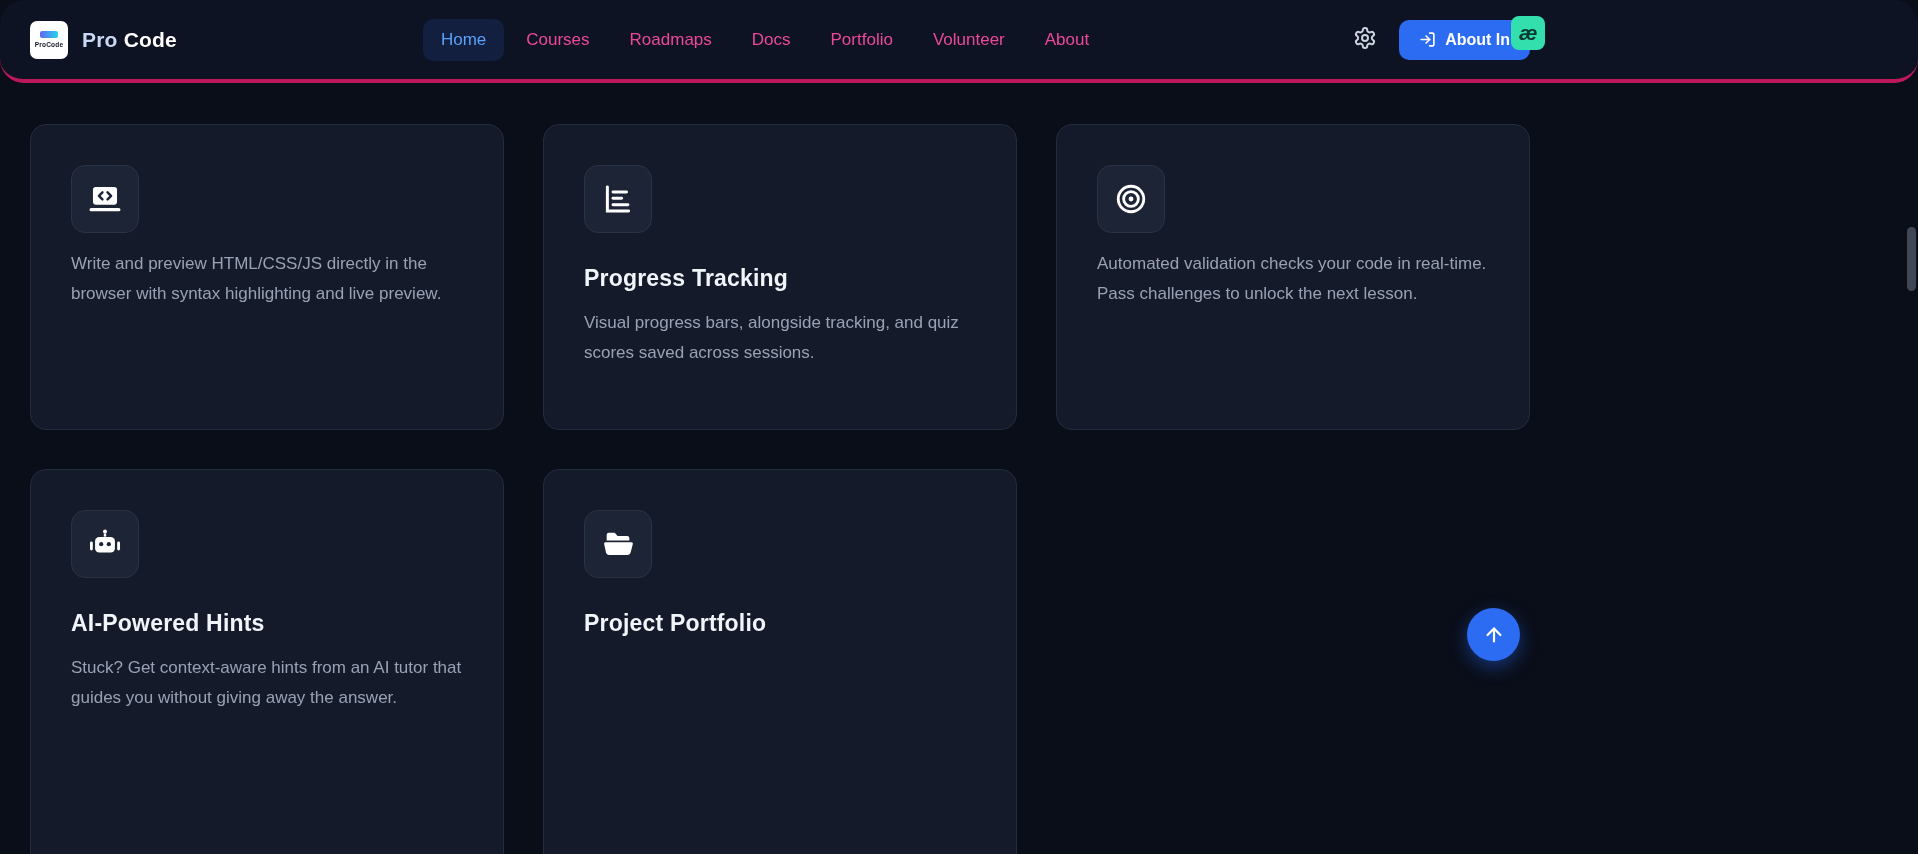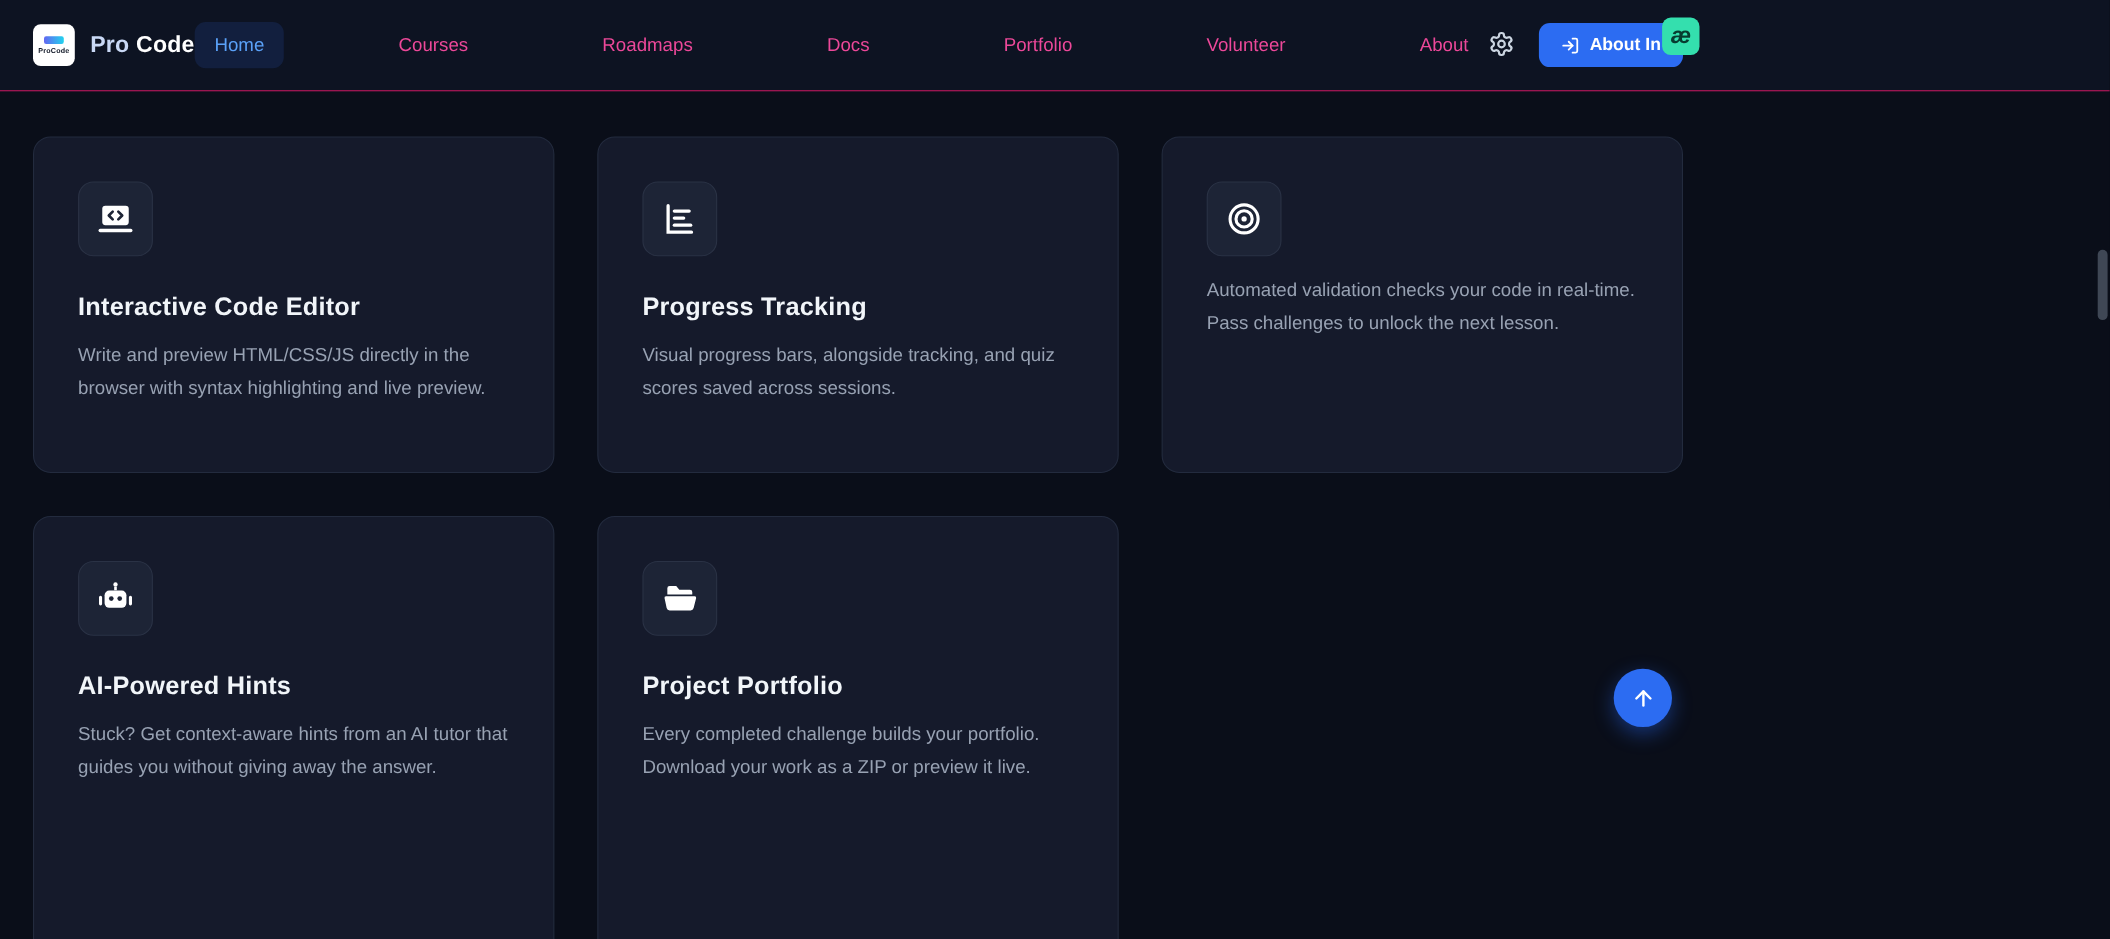--- a/index.html
+++ b/index.html
@@ -9,36 +9,37 @@
     font-family: "Liberation Sans", sans-serif;
     color: #e5e7eb;
     position: relative;
   }
   .container { width: 1560px; padding-left: 30px; padding-right: 30px; }
 
   
   header.topbar {
     height: 83px;
     background: var(--header-bg, #0d1322);
-    border-bottom: 1px solid #be185d;
+    border-bottom: 4px solid #be185d;
+    border-radius: 24px;
   }
   .header-inner { height: 100%; display: flex; align-items: center; }
   .brand { display: flex; align-items: center; gap: 14px; cursor: pointer; }
   .logo-box {
     width: 38px; height: 38px; background: #ffffff; border-radius: 7px;
     display: flex; flex-direction: column; align-items: center; justify-content: center; gap: 3px;
   }
   .logo-gradient { width: 18px; height: 7px; border-radius: 2px;
     background: linear-gradient(90deg, #6366f1, #22d3ee); display: block; }
   .logo-text { font-size: 6.5px; font-weight: bold; color: #111827; letter-spacing: .2px; }
   .brand-name { font-size: 21px; font-weight: bold; letter-spacing: .2px; white-space: nowrap; }
   .brand-name .pro { color: #c9d8f5; }
   .brand-name .code { color: #ffffff; }
 
-  nav.main-nav { flex: 1; display: flex; justify-content: space-between; align-items: center; gap: 28px; }
+  nav.main-nav { flex: 1; display: flex; justify-content: center; align-items: center; gap: 4px; }
   .nav-item {
     padding: 11px 18px; border-radius: 10px; font-size: 17px; color: #ec4899;
     background: transparent; border: none; cursor: pointer; font-family: inherit; text-decoration: none;
   }
   .nav-item.active { color: var(--nav-active-text, #5aa1f8); background: rgba(47, 107, 234, 0.14); }
 
   .controls { display: flex; align-items: center; gap: 22px; }
   .gear-btn { background: none; border: none; cursor: pointer; display: flex; align-items: center; }
   .signin {
     display: flex; align-items: center; gap: 9px;
@@ -148,21 +149,20 @@
     <div class="grid">
         <div class="card">
     <div class="icon-box">
             <svg viewBox="0 0 24 24">
               <rect x="3.5" y="3.5" width="17" height="12.5" rx="2" fill="#ffffff"></rect>
               <path d="M10.2 7.3 7.7 9.8l2.5 2.5" stroke="#1d2436" stroke-width="1.7" fill="none" stroke-linecap="round" stroke-linejoin="round"></path>
               <path d="M13.8 7.3l2.5 2.5-2.5 2.5" stroke="#1d2436" stroke-width="1.7" fill="none" stroke-linecap="round" stroke-linejoin="round"></path>
               <path d="M2.2 19.5h19.6" stroke="#ffffff" stroke-width="2.2" stroke-linecap="round"></path>
             </svg>
           </div>
-    <h3>Interactive Code Editor</h3>
     <p>Write and preview HTML/CSS/JS directly in the browser with syntax highlighting and live preview.</p>
   </div>
         <div class="card">
     <div class="icon-box">
             <svg viewBox="0 0 24 24" fill="none" stroke="#ffffff" stroke-width="2.1" stroke-linecap="round">
               <path d="M4.5 3.5v17h15"></path>
               <path d="M8.5 7h9.5"></path>
               <path d="M8.5 11.5h6"></path>
               <path d="M8.5 16h10.5"></path>
             </svg>
@@ -195,21 +195,20 @@
     <p>Stuck? Get context-aware hints from an AI tutor that guides you without giving away the answer.</p>
   </div>
         <div class="card">
     <div class="icon-box">
             <svg viewBox="0 0 24 24" fill="#ffffff">
               <path d="M4 5.5A1.5 1.5 0 0 1 5.5 4h4.2l2 2.4h6.8A1.5 1.5 0 0 1 20 7.9v1.6H4z"></path>
               <path d="M3.2 10.7h18.3a1 1 0 0 1 .97 1.25l-1.6 6.25A2 2 0 0 1 18.93 19.7H5.5a2 2 0 0 1-1.94-1.53L2.23 11.95a1 1 0 0 1 .97-1.25z"></path>
             </svg>
           </div>
     <h3>Project Portfolio</h3>
-    <p>Every completed challenge builds your portfolio. Download your work as a ZIP or preview it live.</p>
   </div>
       </div>
   </main>
 
 </div>
 
 <div class="ext-badge">
   <span>æ</span>
 </div>
 

